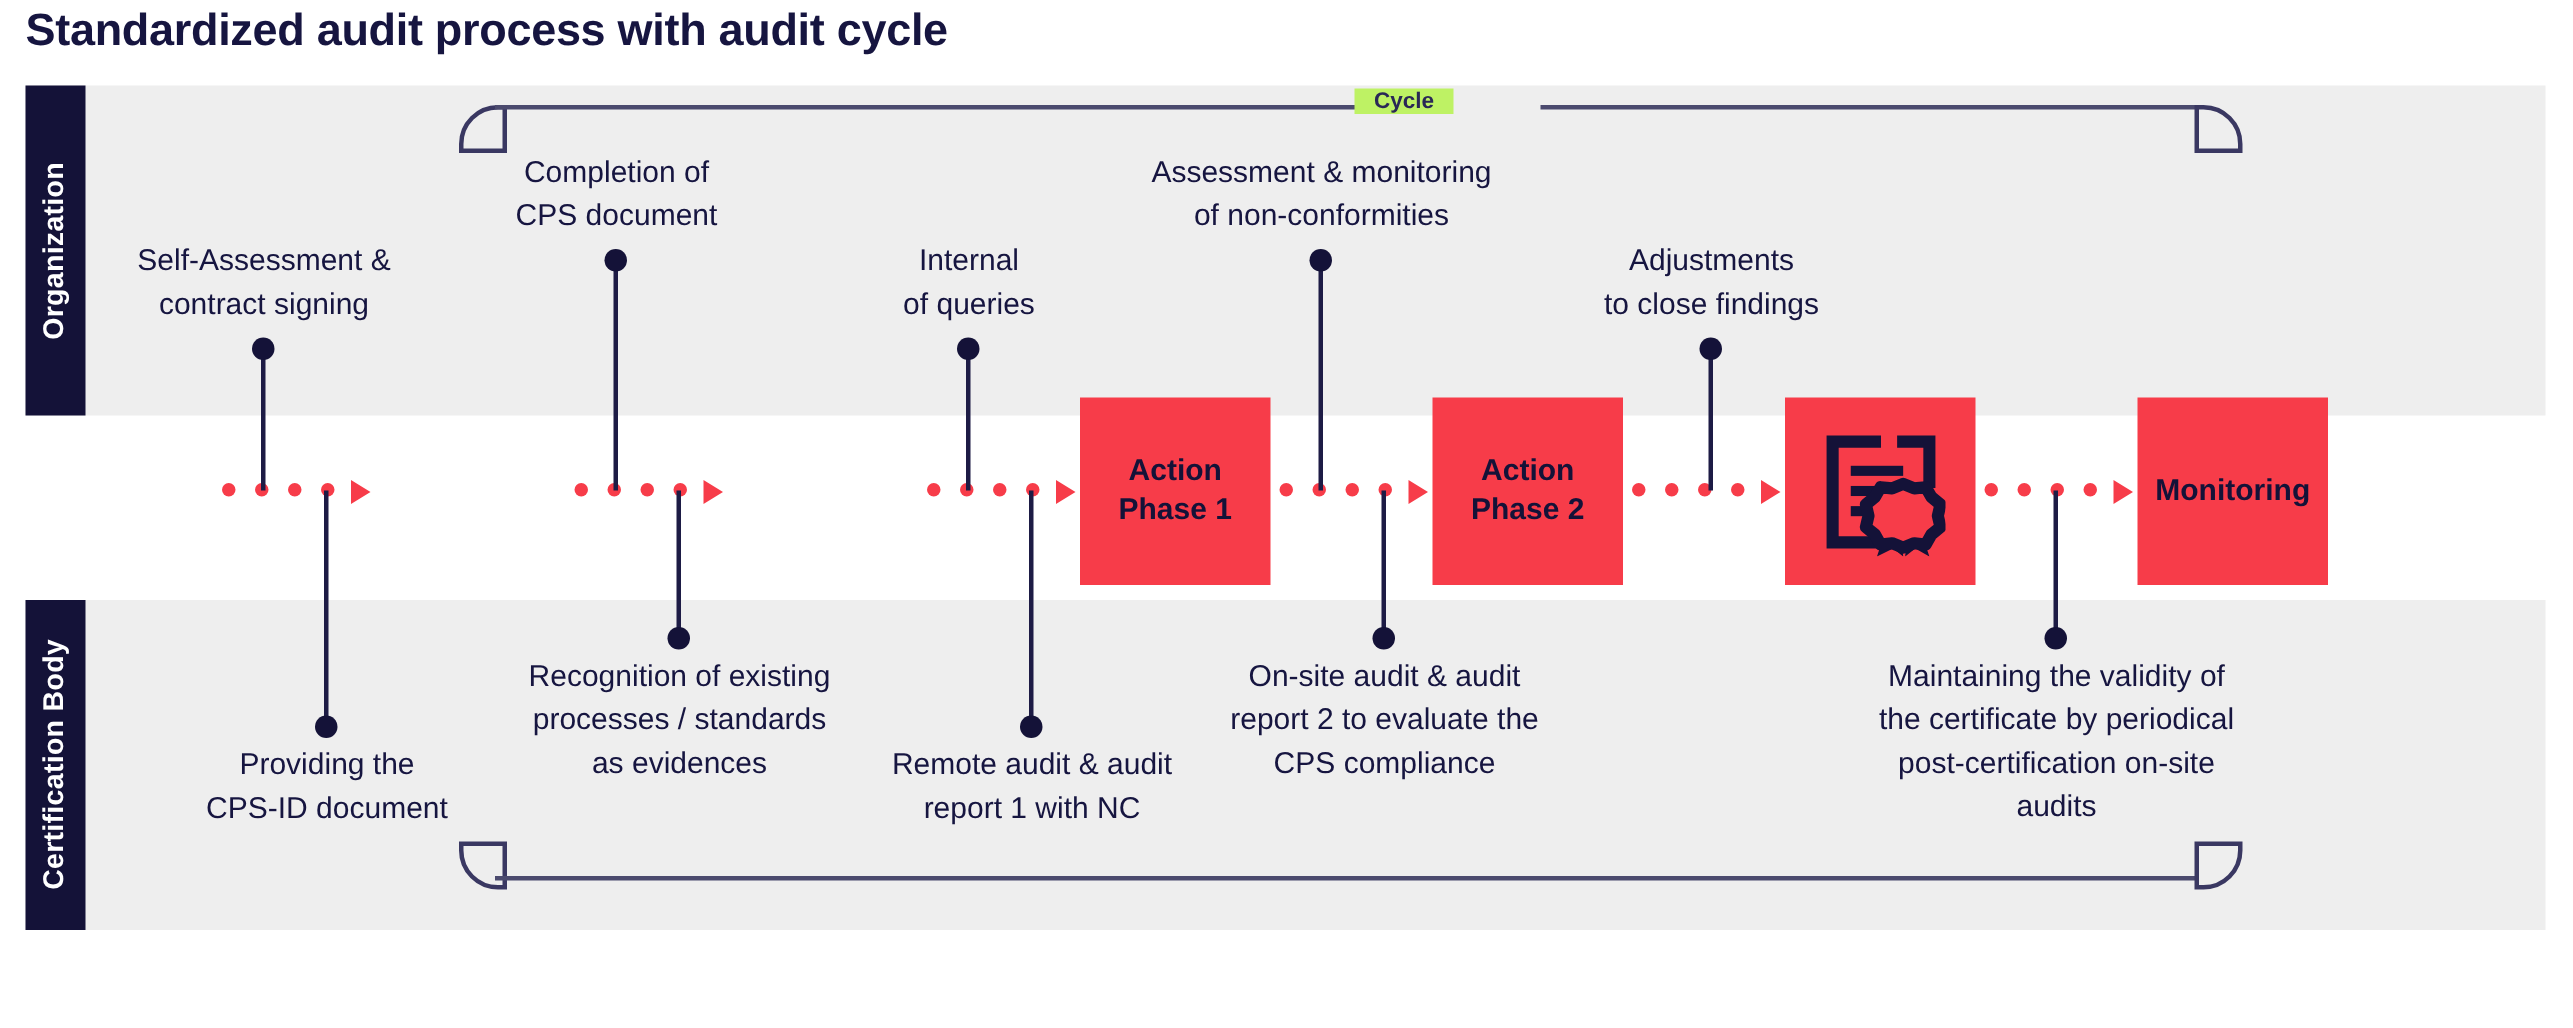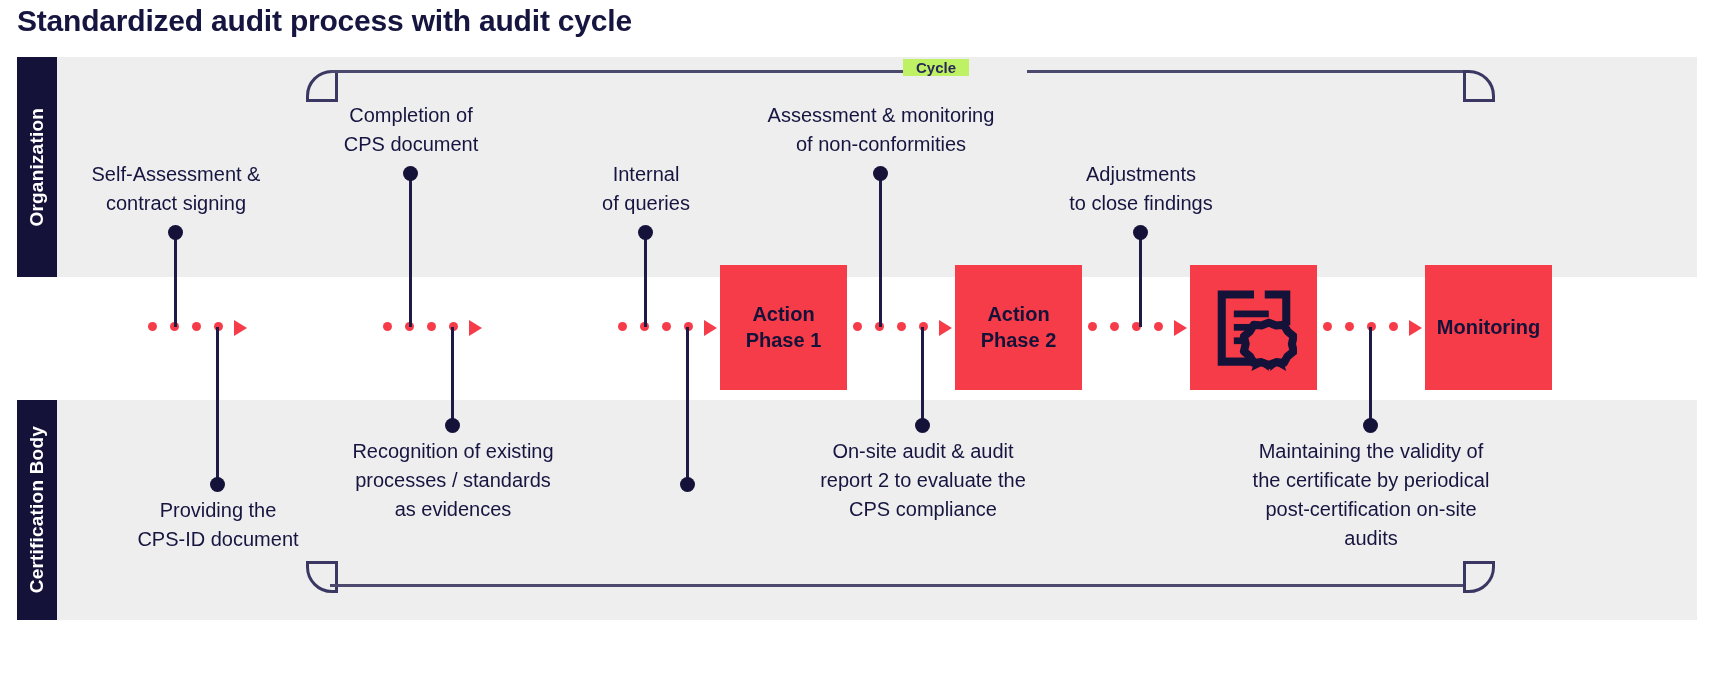--- a/index.html
+++ b/index.html
@@ -223,20 +223,23 @@
   </div>
 
   <div class="stem" style="left:451px;top:327px;height:98px;"></div>
   <div class="knob" style="left:445px;top:418px;"></div>
   <div class="callout" style="left:298px;top:437px;width:310px;">
     <span>Recognition of existing</span><br><span>processes / standards</span><br><span>as evidences</span>
   </div>
 
   <div class="stem" style="left:686px;top:327px;height:157px;"></div>
   <div class="knob" style="left:680px;top:477px;"></div>
+  <div class="callout" style="left:543px;top:496px;width:290px;">
+    <span>Remote audit &amp; audit</span><br><span>report 1 with NC</span>
+  </div>
 
   <div class="stem" style="left:921px;top:327px;height:98px;"></div>
   <div class="knob" style="left:915px;top:418px;"></div>
   <div class="callout" style="left:768px;top:437px;width:310px;">
     <span>On-site audit &amp; audit</span><br><span>report 2 to evaluate the</span><br><span>CPS compliance</span>
   </div>
 
   <div class="stem" style="left:1369px;top:327px;height:98px;"></div>
   <div class="knob" style="left:1363px;top:418px;"></div>
   <div class="callout" style="left:1196px;top:437px;width:350px;">

